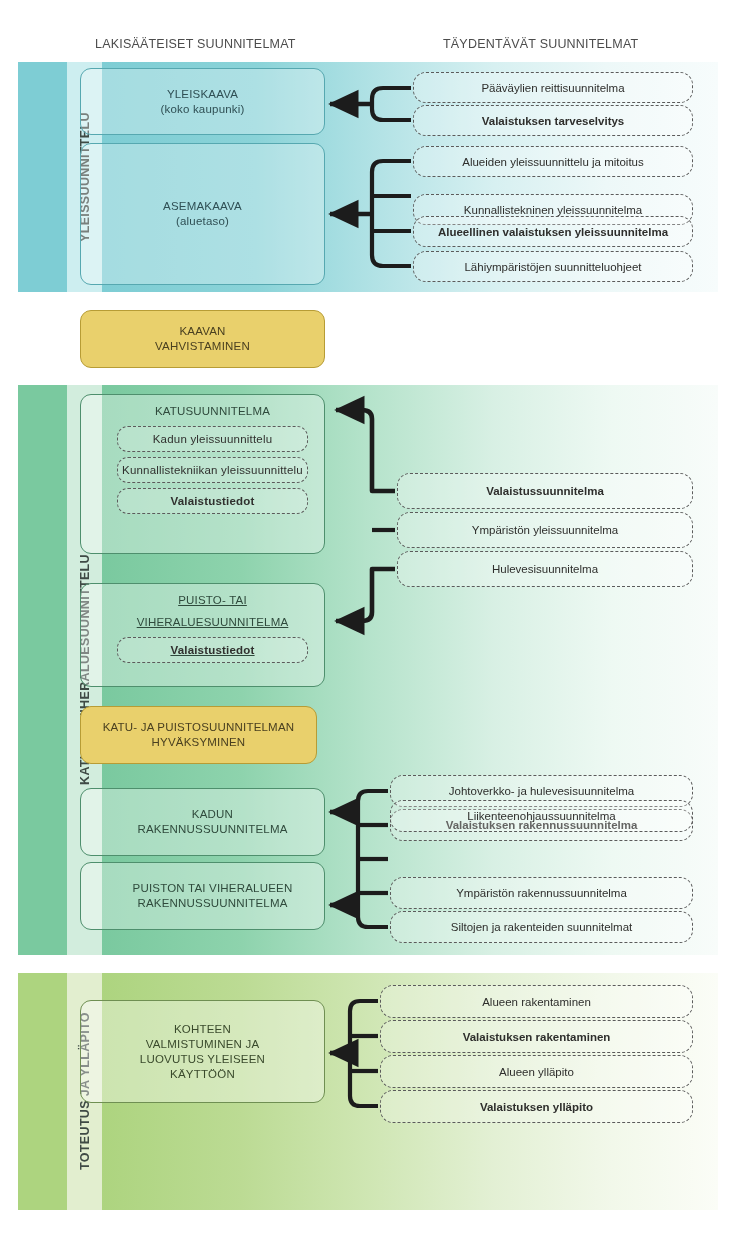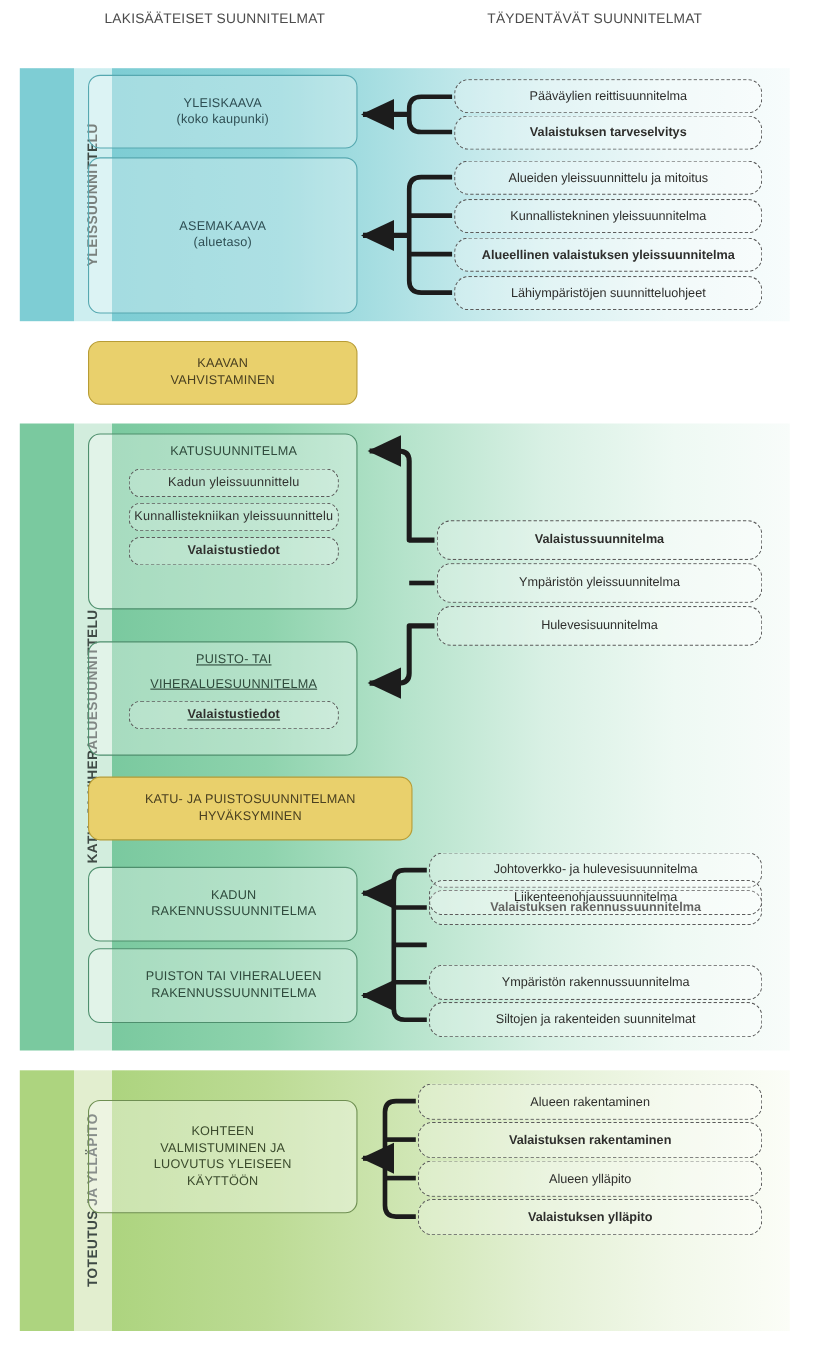--- a/index.html
+++ b/index.html
@@ -12,20 +12,21 @@
   .page { position: relative; width: 753px; height: 1235px; background:#fff; }
 
   
   .col-header {
     position: absolute;
     font-size: 12.5px;
     letter-spacing: .2px;
     color: #4c4c4c;
     font-weight: 400;
     white-space: nowrap;
+    margin-top: 27px;
   }
   #hdr-left  { left: 95px;  top: 10px; }
   #hdr-right { left: 443px; top: 10px; }
 
   
   .band { position: absolute; left: 18px; width: 700px; }
   #band-yleis  { top: 62px;  height: 230px;
       background: linear-gradient(to right,
         #7ecdd4 0%, #7ecdd4 7%, #cdeef0 7%, #cdeef0 12%,
         #7ecdd4 12%, #8ad3d8 34%, #b4e3e6 52%, #d7f0f1 68%, #edf8f8 84%, #f7fcfc 100%); }
@@ -148,21 +149,21 @@
 
   <div class="dashed-box" style="left:413px; top:72px; width:280px; height:31px;">
     <span>Pääväylien reittisuunnitelma</span>
   </div>
   <div class="dashed-box bold" style="left:413px; top:105px; width:280px; height:31px;">
     <span>Valaistuksen tarveselvitys</span>
   </div>
   <div class="dashed-box" style="left:413px; top:146px; width:280px; height:31px;">
     <span>Alueiden yleissuunnittelu ja mitoitus</span>
   </div>
-  <div class="dashed-box" style="left:413px; top:181px; width:280px; height:31px;">
+  <div class="dashed-box" style="left:413px; top:194px; width:280px; height:31px;">
     <span>Kunnallistekninen yleissuunnitelma</span>
   </div>
   <div class="dashed-box bold" style="left:413px; top:216px; width:280px; height:31px;">
     <span>Alueellinen valaistuksen yleissuunnitelma</span>
   </div>
   <div class="dashed-box" style="left:413px; top:251px; width:280px; height:31px;">
     <span>Lähiympäristöjen suunnitteluohjeet</span>
   </div>
 
   <div class="solid-box yellow-box" style="left:80px; top:310px; width:245px; height:58px;">
@@ -200,21 +201,21 @@
   <div class="dashed-box bold" style="left:397px; top:473px; width:296px; height:36px;">
     <span>Valaistussuunnitelma</span>
   </div>
   <div class="dashed-box" style="left:397px; top:512px; width:296px; height:36px;">
     <span>Ympäristön yleissuunnitelma</span>
   </div>
   <div class="dashed-box" style="left:397px; top:551px; width:296px; height:36px;">
     <span>Hulevesisuunnitelma</span>
   </div>
 
-  <div class="solid-box yellow-box" style="left:80px; top:706px; width:295px; height:58px;">
+  <div class="solid-box yellow-box" style="left:80px; top:706px; width:237px; height:58px;">
     <div class="title">KATU- JA PUISTOSUUNNITELMAN</div>
     <div class="title">HYVÄKSYMINEN</div>
   </div>
 
   <div class="solid-box green-box" style="left:80px; top:788px; width:245px; height:68px;">
     <div class="title">KADUN</div>
     <div class="title">RAKENNUSSUUNNITELMA</div>
   </div>
 
   <div class="solid-box green-box" style="left:80px; top:862px; width:245px; height:68px;">

